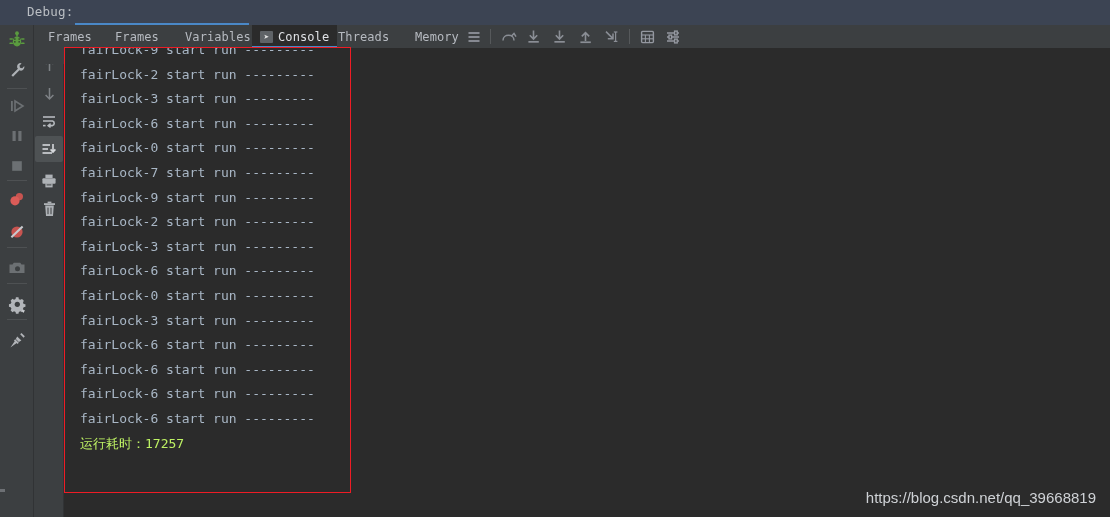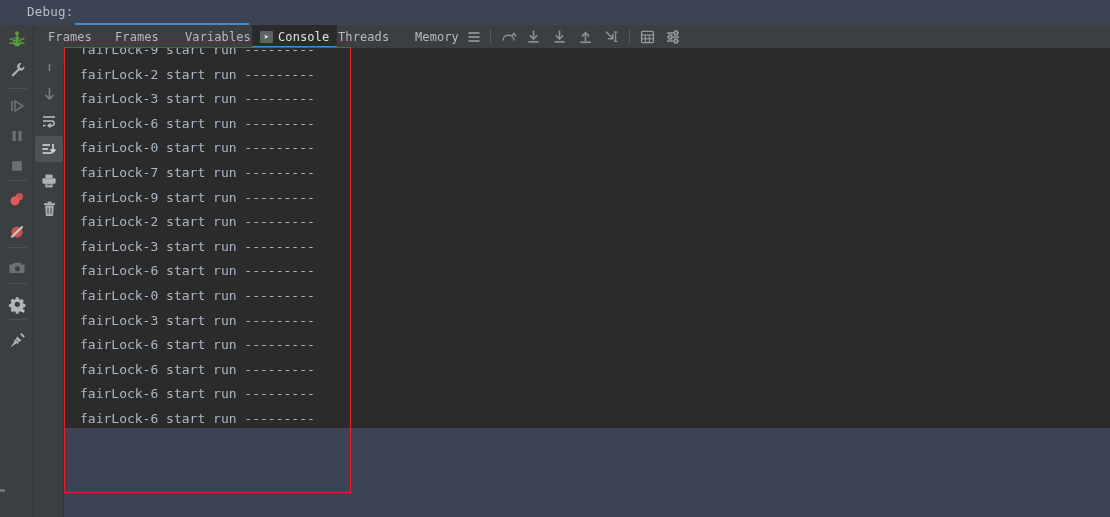--- a/index.html
+++ b/index.html
@@ -103,21 +103,21 @@
   .tbar-sep {
     position: absolute; top: 4px; width: 1px; height: 15px; background: #56595b;
   }
   .tibtn {
     position: absolute; top: 2px; width: 20px; height: 19px;
     display: flex; align-items: center; justify-content: center;
   }
 
   
   .console {
-    position: absolute; left: 64px; top: 48px; width: 1046px; height: 380px;
+    position: absolute; left: 64px; top: 48px; width: 1046px; height: 469px;
     background: #2b2b2b; overflow: hidden;
   }
   .clines {
     position: absolute; left: 16px; top: -10px;
   }
   .cline {
     font-family: "DejaVu Sans Mono", monospace;
     font-size: 13px; line-height: 24.6px;
     color: #a9b7c6; white-space: pre;
   }
@@ -422,13 +422,14 @@
         <div class="cline">fairLock-6 start run ---------</div>
         <div class="cline cn">运行耗时：17257</div>
       </div>
   </div>
 
   <div class="redbox"></div>
 
 
   <div class="corner-mark"></div>
 
+  <div class="watermark">https://blog.csdn.net/qq_39668819</div>
 </div>
 
 </body></html>

